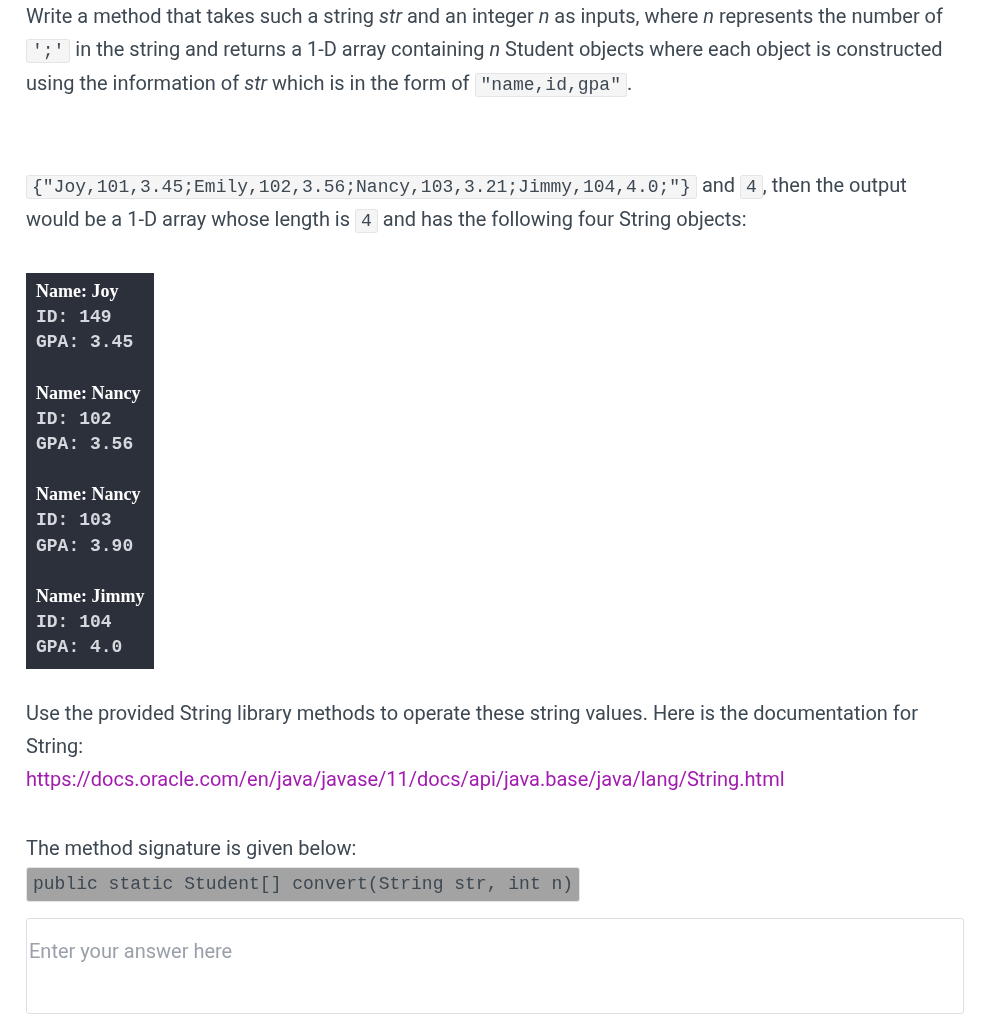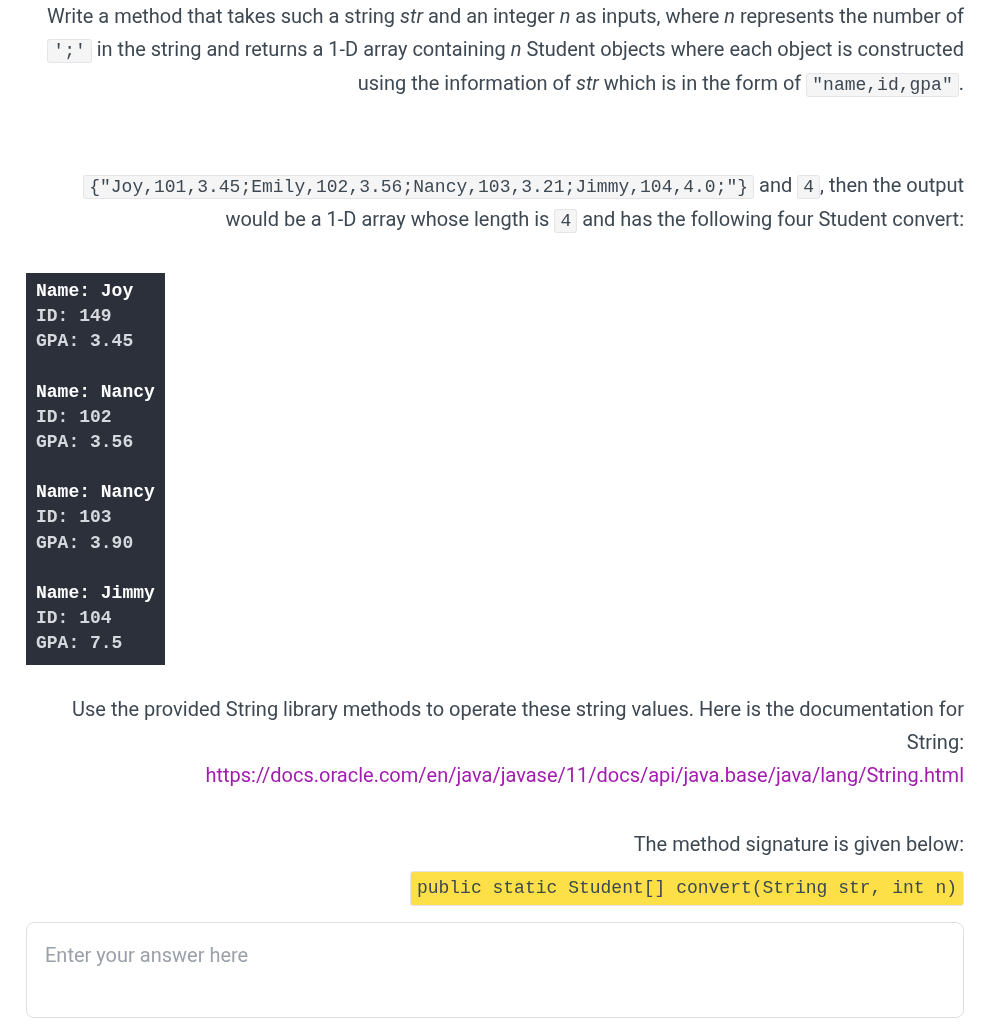--- a/index.html
+++ b/index.html
@@ -6,21 +6,21 @@
   body {
     margin: 0;
     padding: 0 26px 30px 26px;
     font-family: -apple-system, BlinkMacSystemFont, "Segoe UI", Roboto, "Helvetica Neue", Arial, sans-serif;
     font-size: 20px;
     line-height: 1.65;
     color: #3d4852;
     background: #ffffff;
     width: 990px;
   }
-  p { margin: 0 0 18px 0; text-align: right; }
+  p { margin: 0 0 18px 0; }
   .italic { font-style: italic; }
   code.inline {
     font-family: "Courier New", Courier, monospace;
     font-size: 18px;
     background: #f5f5f6;
     border: 1px solid #e5e5e8;
     border-radius: 3px;
     padding: 1px 5px;
     color: #3d4852;
     white-space: nowrap;
@@ -30,43 +30,43 @@
     color: #d5d9de;
     font-family: "Courier New", Courier, monospace;
     font-size: 18px;
     line-height: 1.4;
     padding: 6px 10px 8px 10px;
     display: inline-block;
     margin: 18px 0 28px 0;
     white-space: pre;
     font-weight: 600;
   }
-  .console-block .hl { color: #ffffff; }
+  .console-block .hl { color: #ffffff; font-family: Liberation Serif, serif; }
   a.doc-link {
     color: #a21caf;
     text-decoration: none;
     word-break: break-all;
   }
   .method-sig {
     font-family: "Courier New", Courier, monospace;
     font-size: 18px;
-    background: #fde047;
+    background: #a3a3a3;
     border: 1px solid #e5e5e8;
     border-radius: 3px;
     padding: 2px 6px;
     color: #3d4852;
     display: inline-block;
-    margin-top: 10px;
+    margin-top: 2px;
   }
   .answer-box {
     border: 1px solid #dcdfe4;
-    border-radius: 8px;
+    border-radius: 3px;
     width: 100%;
     min-height: 96px;
-    padding: 20px 18px;
+    padding: 20px 2px;
     font-size: 20px;
     color: #9aa0a9;
     margin-top: 12px;
     resize: none;
     font-family: inherit;
     outline: none;
   }
   .answer-box::placeholder { color: #9aa0a9; }
   .spacer { height: 18px; }
 </style>
@@ -76,38 +76,38 @@
 
 
 <p>
   <span>Write a method that takes such a string </span><span class="italic">str</span><span> and an integer </span><span class="italic">n</span><span> as inputs, where </span><span class="italic">n</span><span> represents the number of </span><code class="inline">';'</code><span> in the string and returns a 1-D array containing </span><span class="italic">n</span><span> Student objects where each object is constructed using the information of </span><span class="italic">str</span><span> which is in the form of </span><code class="inline">"name,id,gpa"</code><span>.</span>
 </p>
 
 <div class="spacer"></div>
 
 <p>
   <br>
-  <code class="inline">{"Joy,101,3.45;Emily,102,3.56;Nancy,103,3.21;Jimmy,104,4.0;"}</code><span> and </span><code class="inline">4</code><span>, then the output would be a 1-D array whose length is </span><code class="inline">4</code><span> and has the following four Student convert:</span>
+  <code class="inline">{"Joy,101,3.45;Emily,102,3.56;Nancy,103,3.21;Jimmy,104,4.0;"}</code><span> and </span><code class="inline">4</code><span>, then the output would be a 1-D array whose length is </span><code class="inline">4</code><span> and has the following four String objects:</span>
 </p>
 
 <div class="console-block"><span class="hl">Name: Joy</span>
 <span>ID: 149</span>
 <span>GPA: 3.45</span>
 
 <span class="hl">Name: Nancy</span>
 <span>ID: 102</span>
 <span>GPA: 3.56</span>
 
 <span class="hl">Name: Nancy</span>
 <span>ID: 103</span>
 <span>GPA: 3.90</span>
 
 <span class="hl">Name: Jimmy</span>
 <span>ID: 104</span>
-<span>GPA: 7.5</span></div>
+<span>GPA: 4.0</span></div>
 
 <p>
   <span>Use the provided String library methods to operate these string values. Here is the documentation for String:</span><br>
   <a class="doc-link" href="#">https://docs.oracle.com/en/java/javase/11/docs/api/java.base/java/lang/String.html</a>
 </p>
 
 <div class="spacer"></div>
 
 <p style="margin-bottom:4px;">
   <span>The method signature is given below:</span><br>

